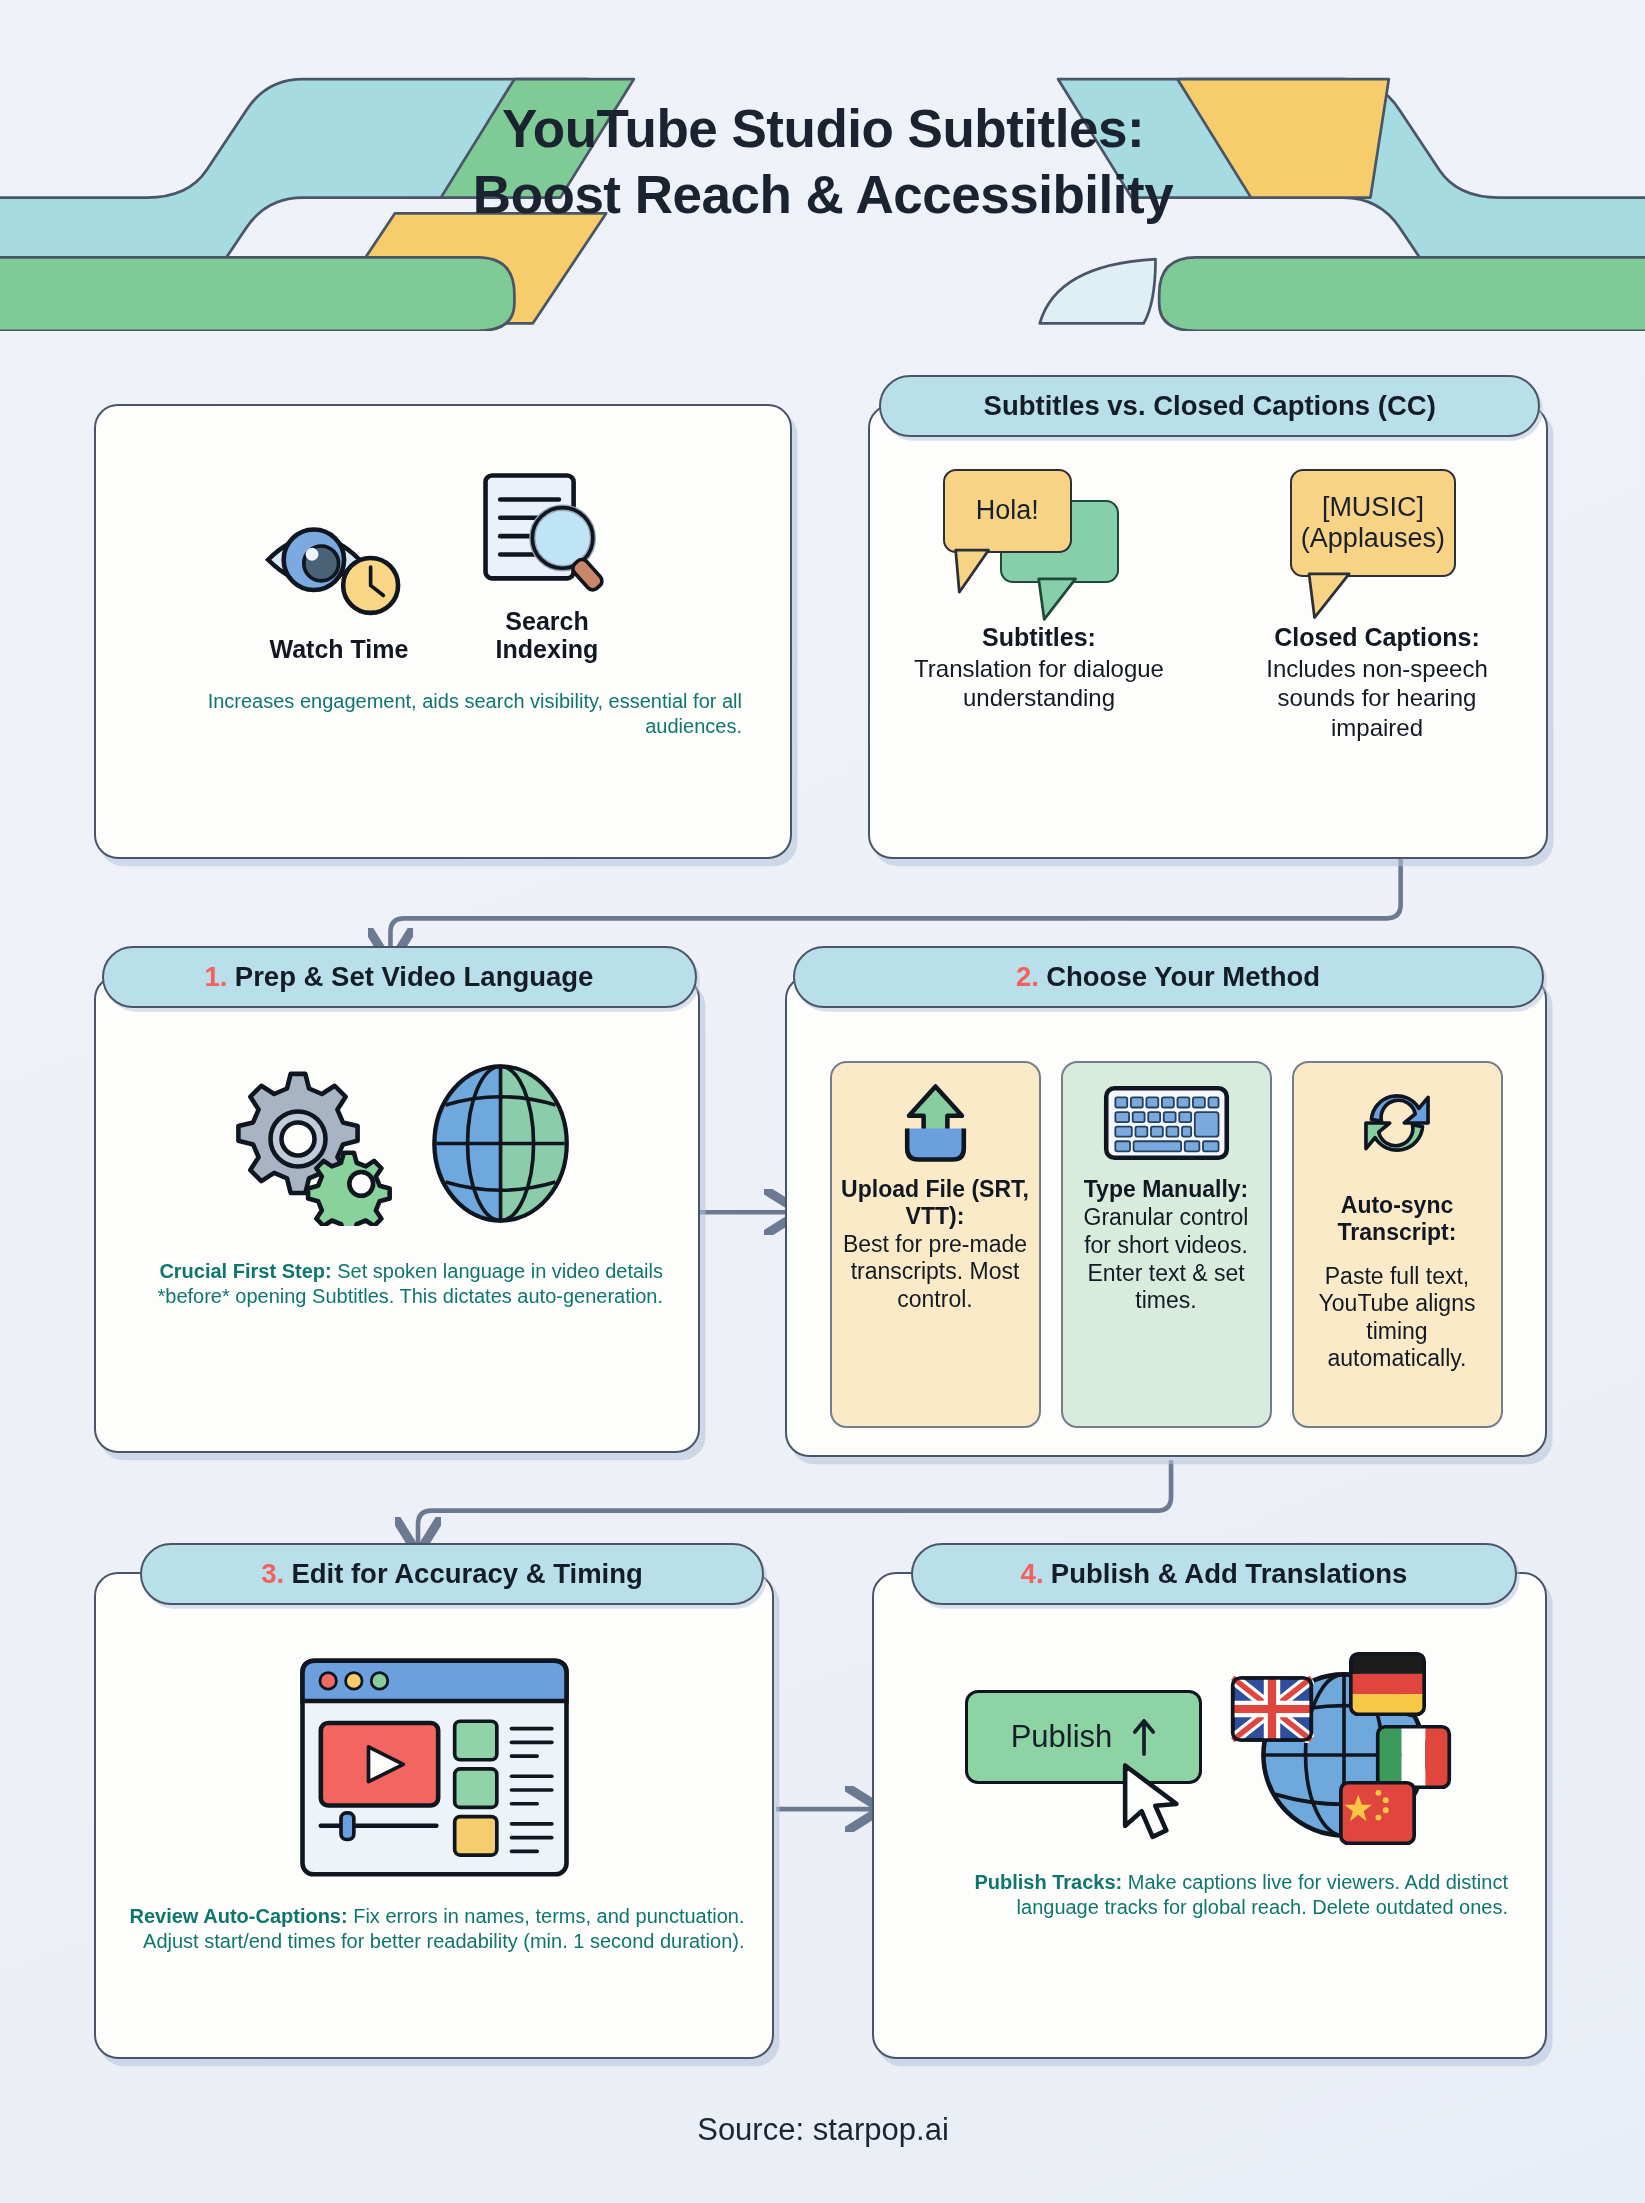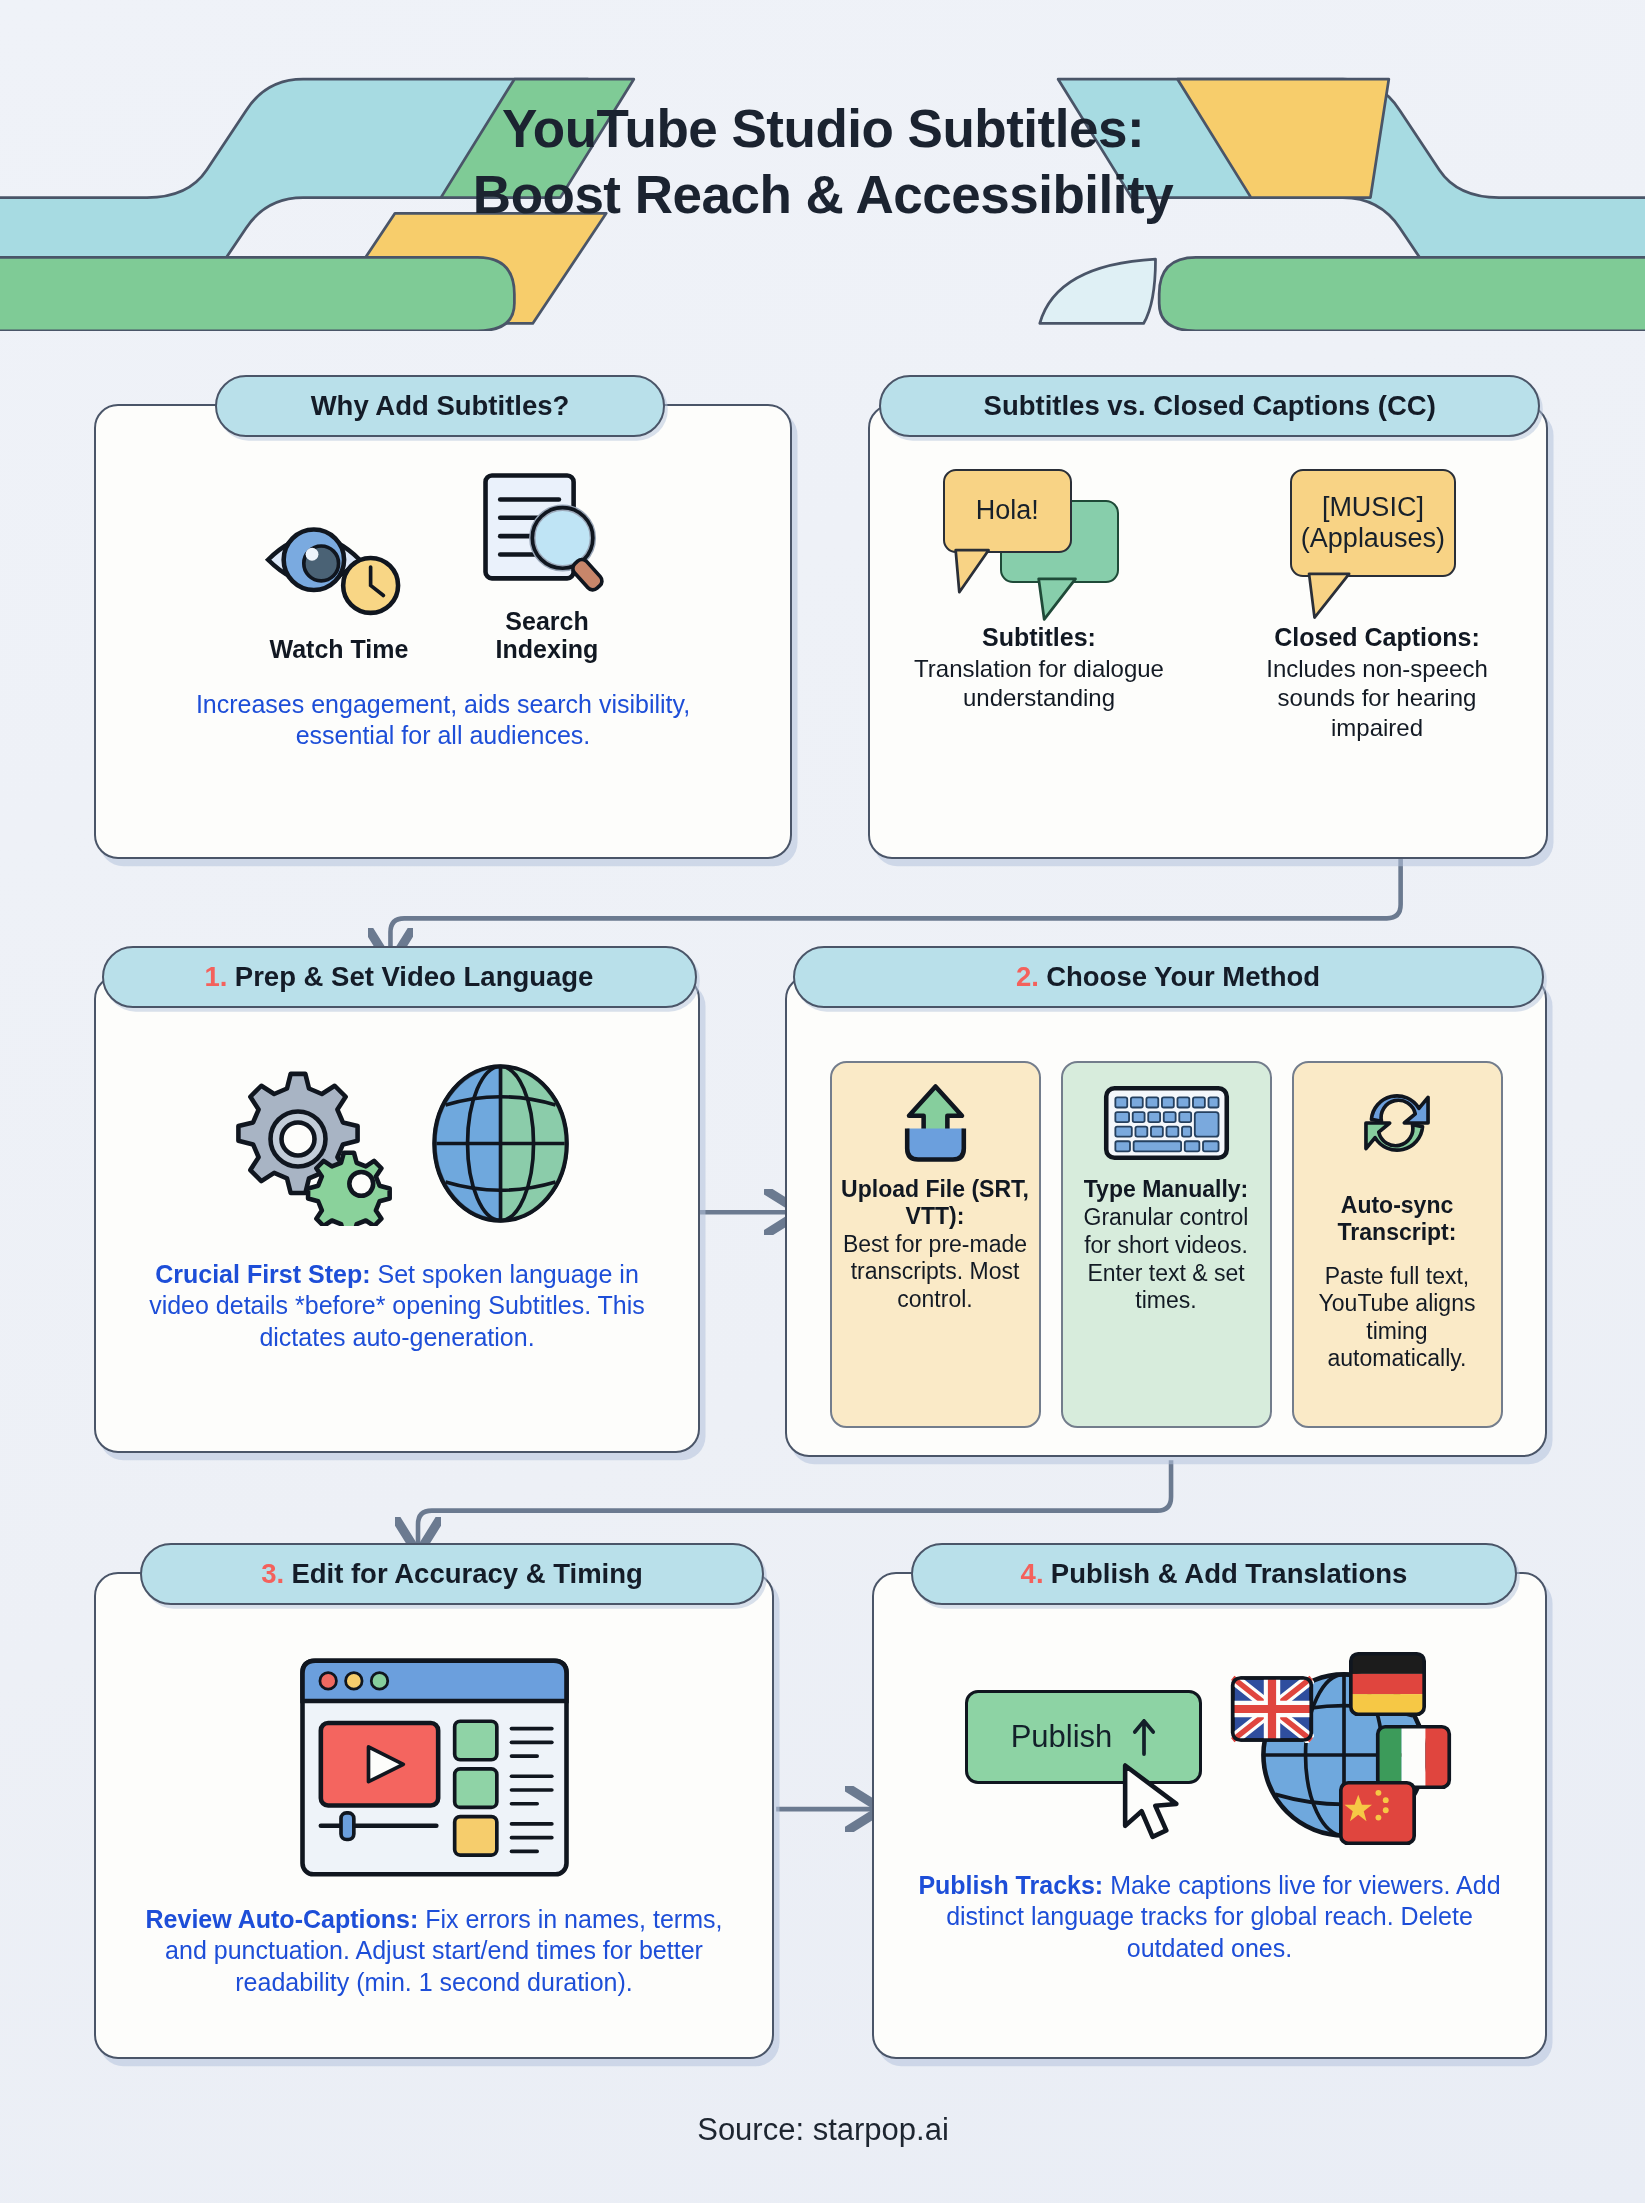--- a/index.html
+++ b/index.html
@@ -36,21 +36,21 @@
     display: flex; align-items: center; justify-content: center;
     padding: 0 24px;
     box-shadow: 2.8px 3.7px 0 rgba(180,195,220,0.5);
   }
   .pill-txt { font-size: 27.5px; font-weight: bold; color: #141c28; white-space: nowrap; }
   .step-num { color: #f4615c; font-weight: bold; margin-right: 7.3px; }
 
   .icon-row { display: flex; justify-content: center; align-items: flex-end; gap: 24px; }
   .icon-col { display: flex; flex-direction: column; align-items: center; width: 184px; }
   .icon-label { font-size: 25px; font-weight: bold; color: #111822; text-align: center; line-height: 1.12; margin-top: 13px; }
-  .body-txt { font-size: 25px; color: #1d4ed8; text-align: center; line-height: 1.25; }
+  .body-txt { font-size: 20px; color: #0f766e; text-align: right; line-height: 1.25; }
   .body-txt b { font-weight: bold; }
 
   
   .cc-col { display: flex; flex-direction: column; align-items: center; width: 275px; }
   .cc-head { font-size: 25px; font-weight: bold; color: #111822; margin-top: 9.2px; }
   .cc-sub { font-size: 24px; color: #131a24; text-align: center; line-height: 1.22; margin-top: 1.8px; }
   .bubble {
     border: 2.8px solid #2a2f38;
     border-radius: 13px;
     display: flex; align-items: center; justify-content: center;
@@ -105,23 +105,20 @@
         <path d="M0 0 L8 5 L0 10" fill="none" stroke="#6b7a90" stroke-width="2"></path>
       </marker>
     </defs>
     <path d="M1525 935 L1525 985 Q1525 1000 1510 1000 L440 1000 Q425 1000 425 1015 L425 1040" fill="none" stroke="#6b7a90" stroke-width="5" marker-end="url(#ah)"></path>
     <path d="M1275 1590 L1275 1630 Q1275 1645 1260 1645 L470 1645 Q455 1645 455 1660 L455 1682" fill="none" stroke="#6b7a90" stroke-width="5" marker-end="url(#ah)"></path>
     <path d="M755 1320 L862 1320" fill="none" stroke="#6b7a90" stroke-width="5" marker-end="url(#ah)"></path>
     <path d="M845 1970 L950 1970" fill="none" stroke="#6b7a90" stroke-width="5" marker-end="url(#ah)"></path>
   </svg>
 
   <div class="card" style="left:94px; top:404px; width:698px; height:455px;">
-    <div class="pill" style="left:119px;width:450px;">
-      <span class="pill-txt">Why Add Subtitles?</span>
-    </div>
 
     <div class="icon-row" style="margin-top:64px;">
 
       <div class="icon-col">
         <svg width="165" height="119" viewBox="0 0 180 130">
           <path d="M12 62 Q62 12 112 62 Q62 112 12 62 Z" fill="#dce8f8" stroke="#10161f" stroke-width="5"></path>
           <circle cx="62" cy="62" r="33" fill="#7aaae0" stroke="#10161f" stroke-width="5"></circle>
           <circle cx="70" cy="66" r="19" fill="#4a6275" stroke="#10161f" stroke-width="4"></circle>
           <circle cx="60" cy="56" r="7" fill="#eef4fb"></circle>
           <circle cx="124" cy="90" r="30" fill="#f8d685" stroke="#10161f" stroke-width="5"></circle>

